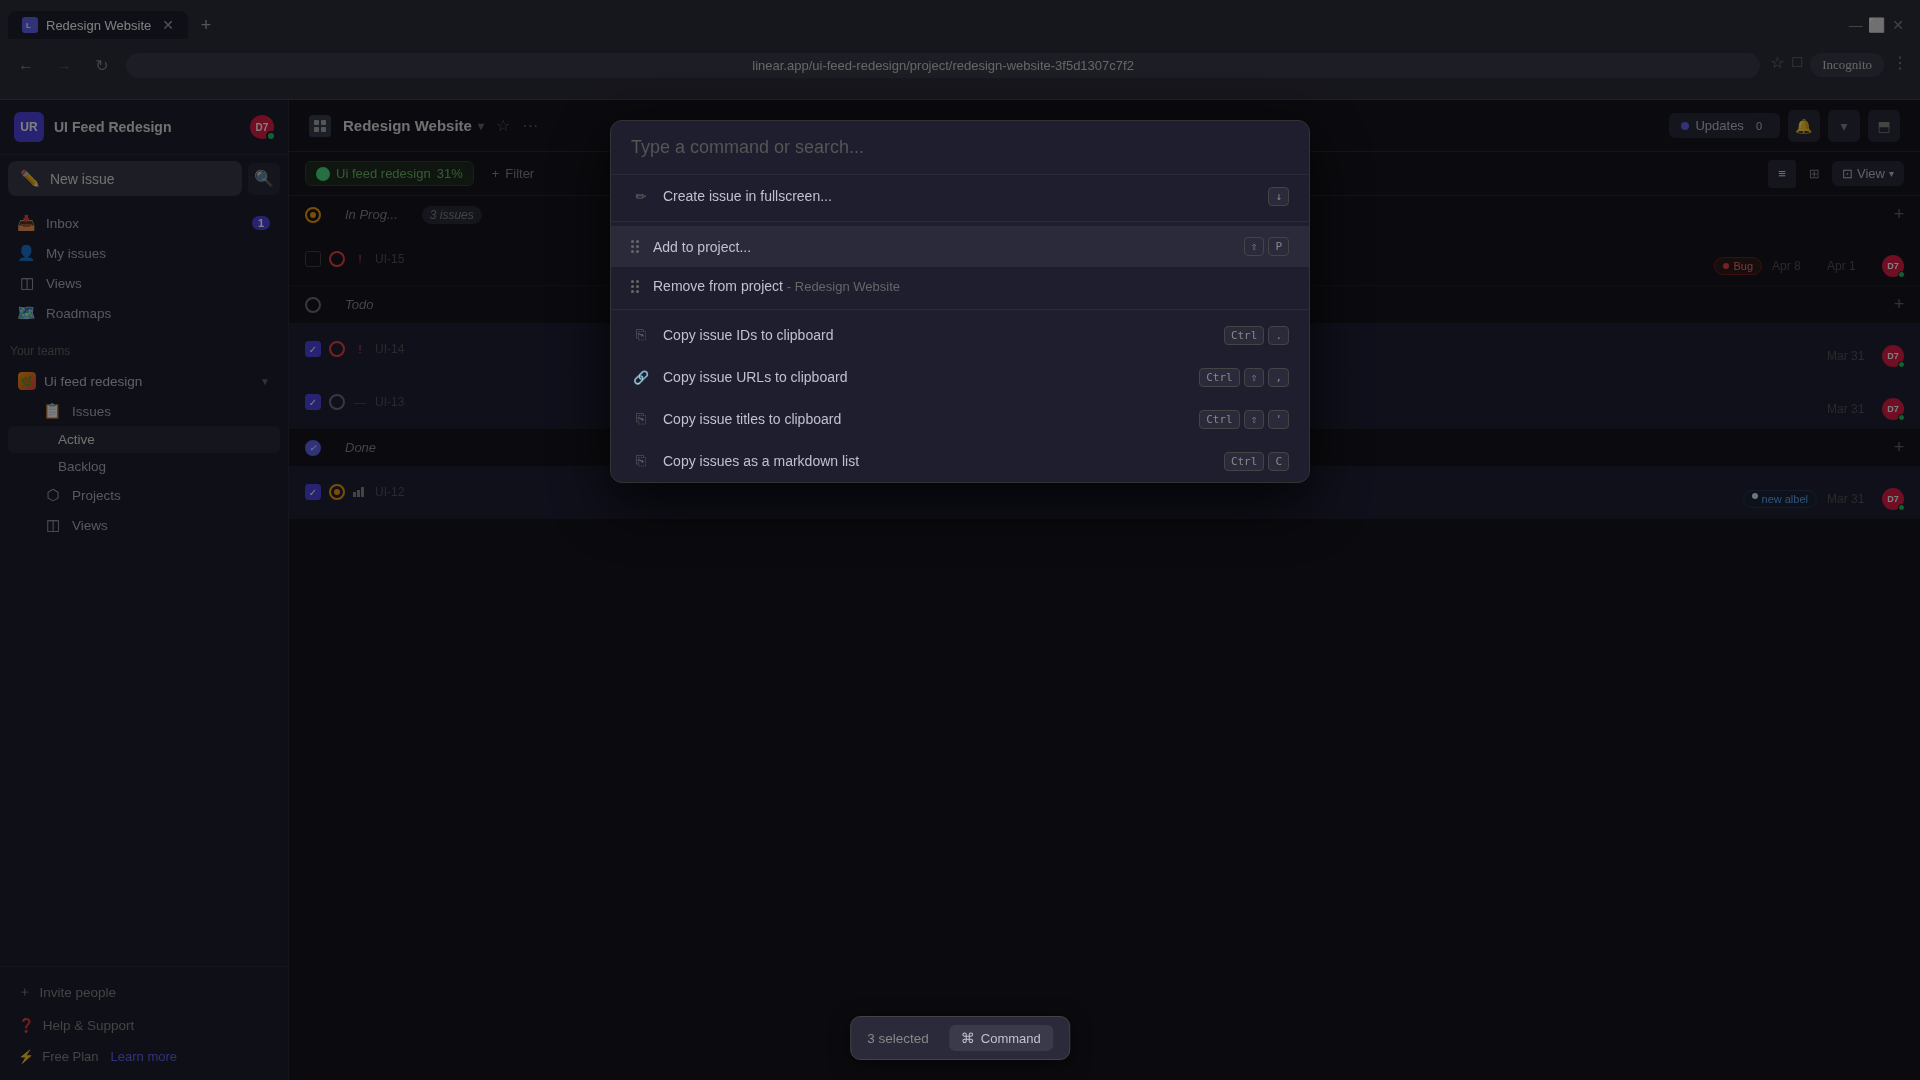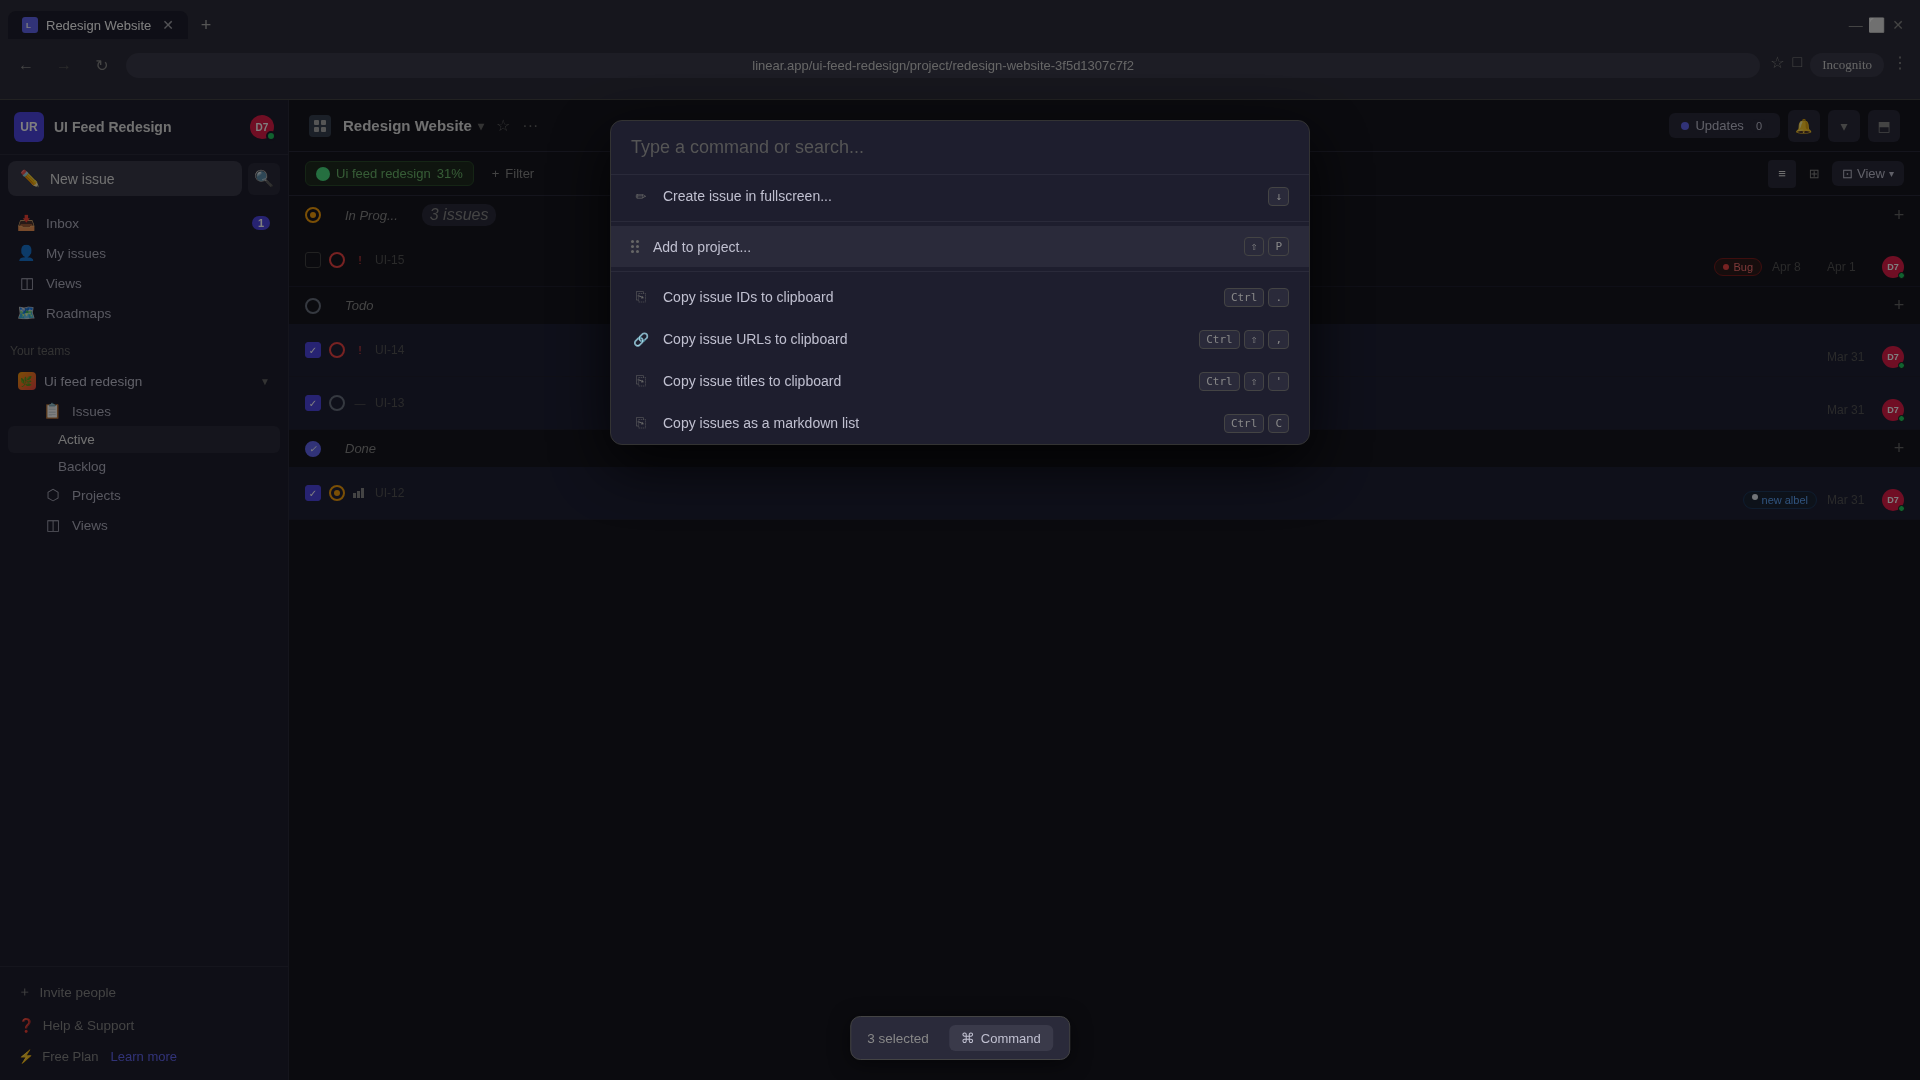--- a/index.html
+++ b/index.html
@@ -454,21 +454,21 @@
     .issues-area {
       flex: 1;
       overflow-y: auto;
       padding: 0;
       position: relative;
     }
     .issues-count {
       background: #2a2a3a;
       border-radius: 10px;
       padding: 2px 8px;
-      font-size: 16px;
+      font-size: 12px;
       color: #888;
     }
     .section-header {
       display: flex;
       align-items: center;
       padding: 8px 16px;
       font-size: 13px;
       color: #888;
       gap: 24px;
       cursor: pointer;
@@ -1086,20 +1086,40 @@
               <div class="cp-drag-dot"></div>
             </span>
         </div>
         <span class="cp-item-text">Add to project...</span>
         <div class="cp-shortcut">
           <span class="kbd">⇧</span>
           <span class="kbd">P</span>
         </div>
       </div>
 
+      <div class="cp-item">
+        <div class="cp-drag-handle">
+          <span>
+              <div class="cp-drag-dot"></div>
+              <div class="cp-drag-dot"></div>
+            </span>
+          <span>
+              <div class="cp-drag-dot"></div>
+              <div class="cp-drag-dot"></div>
+            </span>
+          <span>
+              <div class="cp-drag-dot"></div>
+              <div class="cp-drag-dot"></div>
+            </span>
+        </div>
+        <span class="cp-item-text">
+          <span>Remove from project</span>
+          <span class="cp-item-sub">- Redesign Website</span>
+        </span>
+      </div>
 
       <hr class="cp-section-divider">
 
       <div class="cp-item">
         <div class="cp-item-icon">⎘</div>
         <span class="cp-item-text">Copy issue IDs to clipboard</span>
         <div class="cp-shortcut">
           <span class="kbd">Ctrl</span>
           <span class="kbd">.</span>
         </div>

